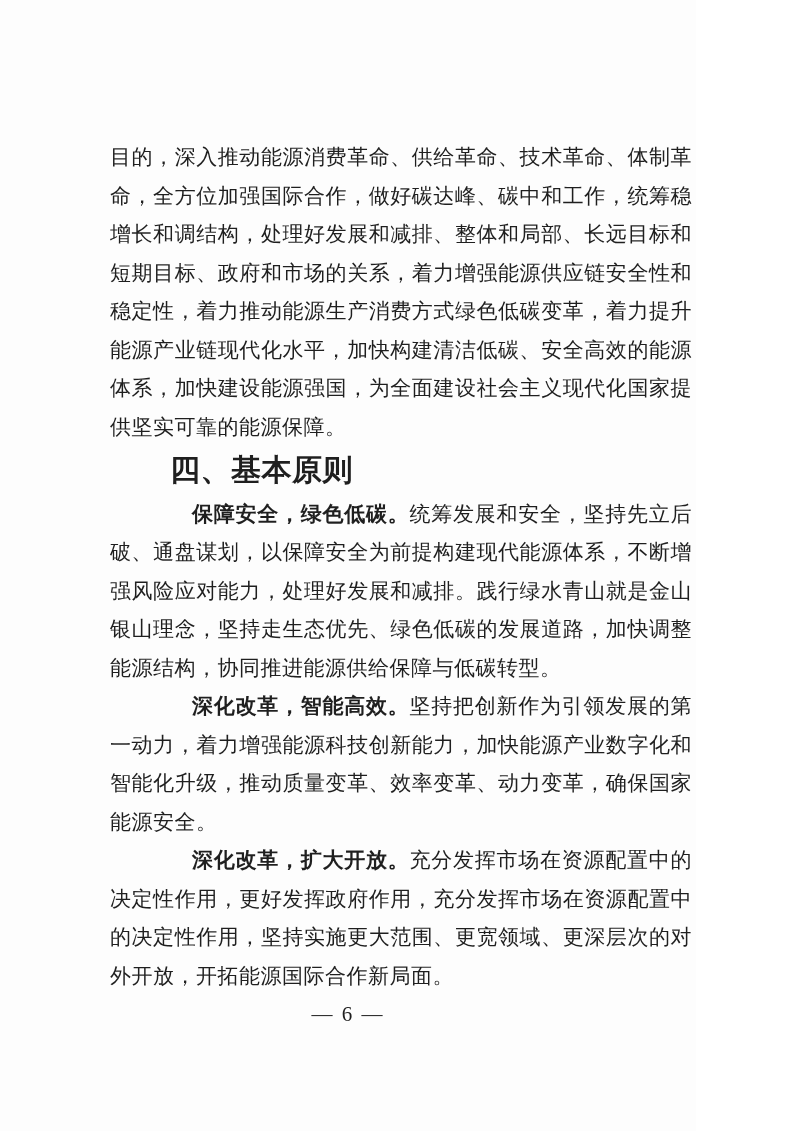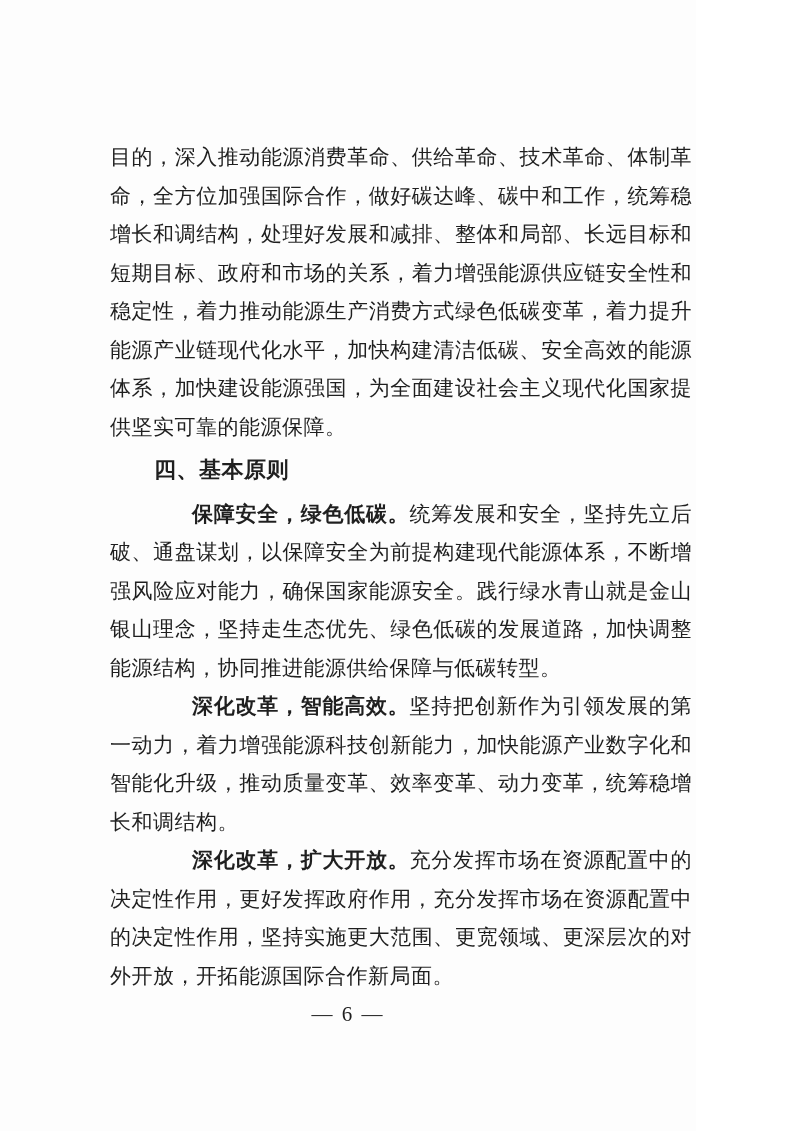--- a/index.html
+++ b/index.html
@@ -28,21 +28,21 @@
     line-height: 38.5px;
     letter-spacing: 0.5px;
     text-align: justify;
     text-justify: inter-character;
   }
   .indent {
     text-indent: 2em;
   }
   .section-heading {
     margin: 5px 0 5px 0;
-    font-size: 22px;
+    font-size: 30px;
     line-height: 38.5px;
     font-weight: bold;
     font-family: "Liberation Sans", "DejaVu Sans", sans-serif;
     text-indent: 2em;
     letter-spacing: 0.5px;
   }
   .lead {
     font-weight: bold;
     margin-left: 40px;
   }
@@ -63,25 +63,25 @@
 <div class="page">
   <div class="content">
 
     <p class="body-para">
       <span>目的，深入推动能源消费革命、供给革命、技术革命、体制革命，全方位加强国际合作，做好碳达峰、碳中和工作，统筹稳增长和调结构，处理好发展和减排、整体和局部、长远目标和短期目标、政府和市场的关系，着力增强能源供应链安全性和稳定性，着力推动能源生产消费方式绿色低碳变革，着力提升能源产业链现代化水平，加快构建清洁低碳、安全高效的能源体系，加快建设能源强国，为全面建设社会主义现代化国家提供坚实可靠的能源保障。</span>
     </p>
 
     <h2 class="section-heading">四、基本原则</h2>
 
     <p class="body-para indent">
-      <span class="lead">保障安全，绿色低碳。</span><span>统筹发展和安全，坚持先立后破、通盘谋划，以保障安全为前提构建现代能源体系，不断增强风险应对能力，确保国家能源安全。践行绿水青山就是金山银山理念，坚持走生态优先、绿色低碳的发展道路，加快调整能源结构，协同推进能源供给保障与低碳转型。</span>
+      <span class="lead">保障安全，绿色低碳。</span><span>统筹发展和安全，坚持先立后破、通盘谋划，以保障安全为前提构建现代能源体系，不断增强风险应对能力，处理好发展和减排。践行绿水青山就是金山银山理念，坚持走生态优先、绿色低碳的发展道路，加快调整能源结构，协同推进能源供给保障与低碳转型。</span>
     </p>
 
     <p class="body-para indent">
-      <span class="lead">深化改革，智能高效。</span><span>坚持把创新作为引领发展的第一动力，着力增强能源科技创新能力，加快能源产业数字化和智能化升级，推动质量变革、效率变革、动力变革，统筹稳增长和调结构。</span>
+      <span class="lead">深化改革，智能高效。</span><span>坚持把创新作为引领发展的第一动力，着力增强能源科技创新能力，加快能源产业数字化和智能化升级，推动质量变革、效率变革、动力变革，确保国家能源安全。</span>
     </p>
 
     <p class="body-para indent">
       <span class="lead">深化改革，扩大开放。</span><span>充分发挥市场在资源配置中的决定性作用，更好发挥政府作用，充分发挥市场在资源配置中的决定性作用，坚持实施更大范围、更宽领域、更深层次的对外开放，开拓能源国际合作新局面。</span>
     </p>
 
   </div>
 
   <div class="footer">— 6 —</div>
 </div>

